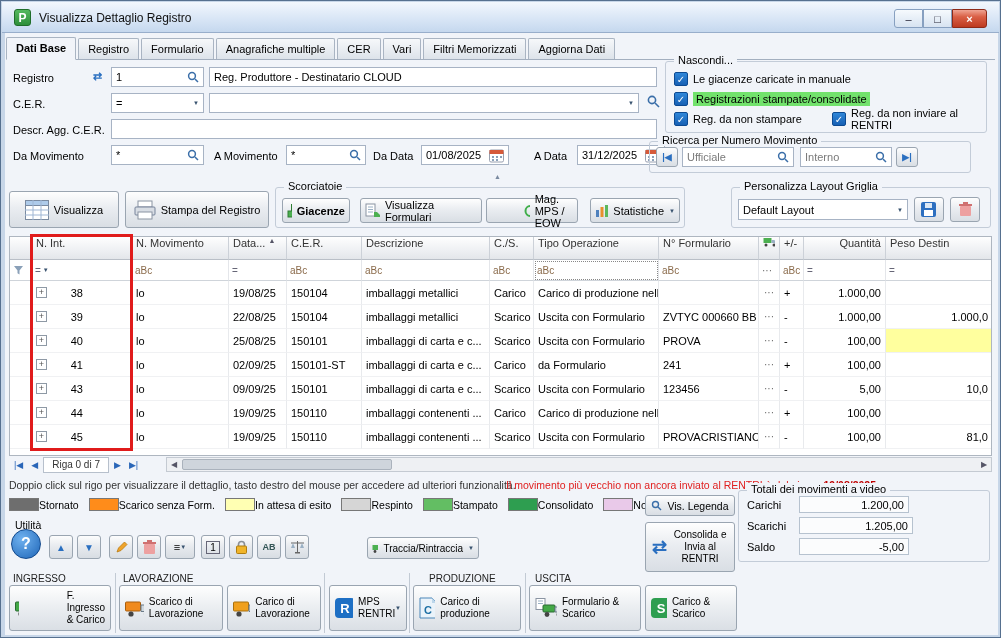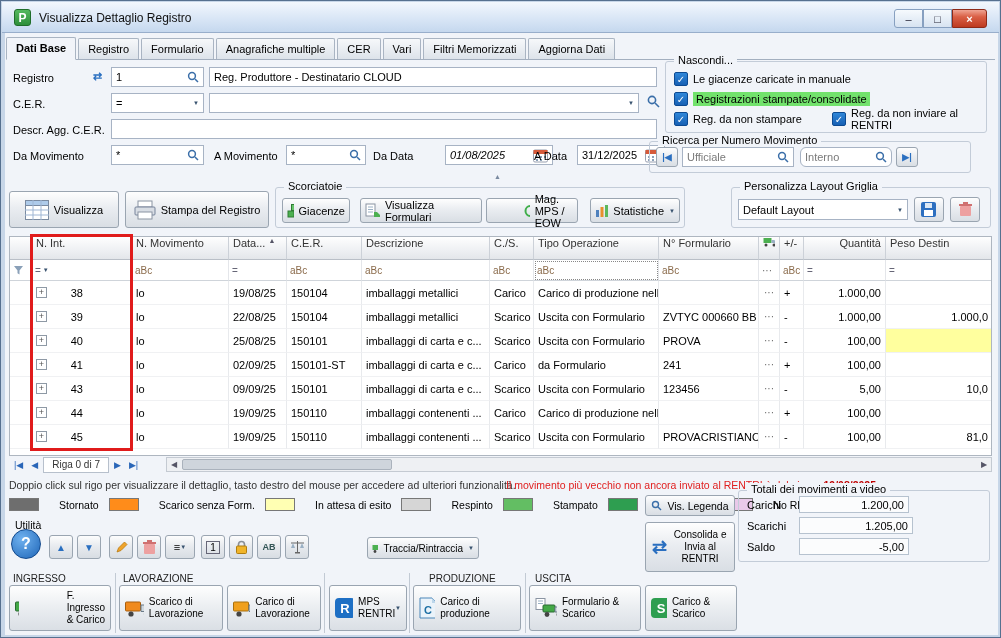--- a/index.html
+++ b/index.html
@@ -63,21 +63,21 @@
   .focusdot{outline:1px dotted #888;outline-offset:-2px;}
   .redbox{position:absolute;left:29px;top:233px;width:103px;height:217px;border:3px solid #e01b1b;z-index:60;pointer-events:none;}
   
   .vcrbtn{display:inline-block;color:#2a66b8;font-size:9px;padding:0 3px;line-height:15px;}
   .navlabel{display:inline-block;border:1px solid #b7c0cc;background:#fff;padding:0 8px;line-height:14px;font-size:10px;color:#333;}
   .sbar{position:absolute;left:165px;top:456px;width:826px;height:15px;background:#eef0f3;border:1px solid #c4cad2;display:flex;align-items:center;}
   .sarrow{width:14px;height:13px;font-size:8px;color:#556;display:flex;align-items:center;justify-content:center;flex:none;}
   .sthumb{position:absolute;left:15px;top:1px;width:210px;height:11px;background:#cfd5dc;border:1px solid #aab2bc;border-radius:2px;}
   
   .legend{position:absolute;left:8px;top:497px;display:flex;align-items:center;gap:10px;}
-  .litem{display:flex;align-items:center;gap:20px;}
+  .litem{display:flex;align-items:center;gap:0;}
   .swatch{width:30px;height:13px;border:1px solid #777;flex:none;}
   .llabel{font-size:10.5px;white-space:nowrap;}
   
   .tfield{position:absolute;height:17px;background:#fbfcfd;border:1px solid #b6c2cf;display:flex;align-items:center;justify-content:flex-end;padding:0 4px;font-size:11px;}
   
   .sq{position:absolute;width:24px;height:24px;display:flex;align-items:center;justify-content:center;
     background:linear-gradient(#fdfdfd,#e8ebef 45%,#d8dde3);border:1px solid #9aa5b1;border-radius:3px;}
   .bluearr{color:#2a6fc0;font-size:11px;font-weight:bold;}
   
   .bigbtn{position:absolute;height:46px;display:flex;align-items:center;gap:5px;padding:0 5px;
@@ -165,21 +165,21 @@
   </div>
   <div class="lbl" style="left:213px;top:149px;">A Movimento</div>
   <div class="field" style="left:285px;top:144px;width:80px;">
     <span class="fv">*</span>
     <svg width="12" height="12">
         <circle cx="5" cy="5" r="3.4" fill="none" stroke="#3a6ea8" stroke-width="1.5"></circle>
         <line x1="8" y1="8" x2="11" y2="11" stroke="#3a6ea8" stroke-width="1.5"></line>
       </svg>
   </div>
   <div class="lbl" style="left:372px;top:149px;">Da Data</div>
-  <div class="field" style="left:444px;top:144px;width:108px;font-style:italic;">
+  <div class="field" style="left:420px;top:144px;width:88px;">
     <span class="fv">01/08/2025</span>
     <svg width="15" height="15">
         <rect x="0.5" y="2" width="14" height="12" rx="1.5" fill="#fff" stroke="#98a0b0"></rect>
         <rect x="0.5" y="2" width="14" height="4" fill="#d65a3a"></rect>
         <g fill="#8aa0b8">
           <rect x="3" y="8" width="2" height="2"></rect>
           <rect x="7" y="8" width="2" height="2"></rect>
           <rect x="11" y="8" width="2" height="2"></rect>
           <rect x="3" y="11" width="2" height="2"></rect>
           <rect x="7" y="11" width="2" height="2"></rect>
@@ -227,21 +227,21 @@
     <div class="btn" style="left:6px;top:5px;width:22px;height:20px;">
       <span class="bluearr" style="font-size:9px;">|◀</span>
     </div>
     <div class="field" style="left:32px;top:5px;width:112px;">
       <span class="fv ph">Ufficiale</span>
       <svg width="12" height="12">
           <circle cx="5" cy="5" r="3.4" fill="none" stroke="#3a6ea8" stroke-width="1.5"></circle>
           <line x1="8" y1="8" x2="11" y2="11" stroke="#3a6ea8" stroke-width="1.5"></line>
         </svg>
     </div>
-    <div class="field" style="left:150px;top:5px;width:92px;border-radius:6px;">
+    <div class="field" style="left:150px;top:5px;width:92px;">
       <span class="fv ph">Interno</span>
       <svg width="12" height="12">
           <circle cx="5" cy="5" r="3.4" fill="none" stroke="#3a6ea8" stroke-width="1.5"></circle>
           <line x1="8" y1="8" x2="11" y2="11" stroke="#3a6ea8" stroke-width="1.5"></line>
         </svg>
     </div>
     <div class="btn" style="left:246px;top:5px;width:22px;height:20px;">
       <span class="bluearr" style="font-size:9px;">▶|</span>
     </div>
   </div>
@@ -263,21 +263,21 @@
         <line x1="8" y1="0" x2="8" y2="20" stroke="#9fb6d4"></line>
         <line x1="16" y1="0" x2="16" y2="20" stroke="#9fb6d4"></line>
         <line x1="0" y1="10" x2="24" y2="10" stroke="#9fb6d4"></line>
         <line x1="0" y1="15" x2="24" y2="15" stroke="#9fb6d4"></line>
       </svg>
     <span>Visualizza</span>
   </div>
 
   <div class="group" style="left:274px;top:186px;width:410px;height:41px;">
     <div class="gtitle">Scorciatoie</div>
-    <div class="btn" style="left:6px;top:10px;width:68px;height:25px;">
+    <div class="btn" style="left:6px;top:10px;width:68px;height:25px;font-weight:bold;">
       <svg width="16" height="14">
           <rect x="1" y="7" width="6" height="6" fill="#4cb050" stroke="#2e7d32"></rect>
           <rect x="8.5" y="7" width="6" height="6" fill="#4cb050" stroke="#2e7d32"></rect>
           <rect x="4.5" y="0.5" width="6" height="6" fill="#66c46a" stroke="#2e7d32"></rect>
         </svg>
       <span>Giacenze</span>
     </div>
     <div class="btn" style="left:84px;top:10px;width:122px;height:25px;">
       <svg width="16" height="15">
           <rect x="1" y="1" width="9" height="12" fill="#fff" stroke="#8a94a2"></rect>

